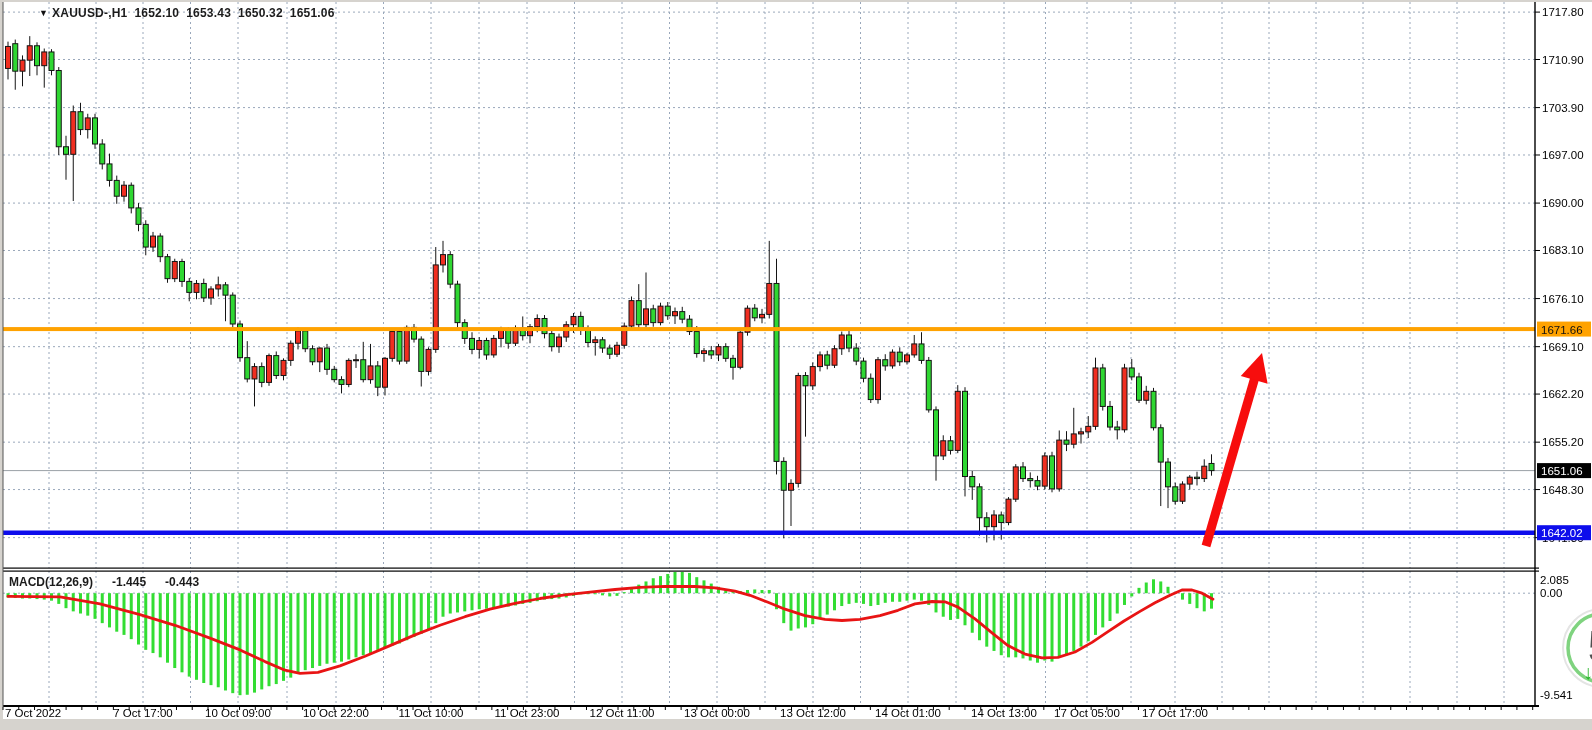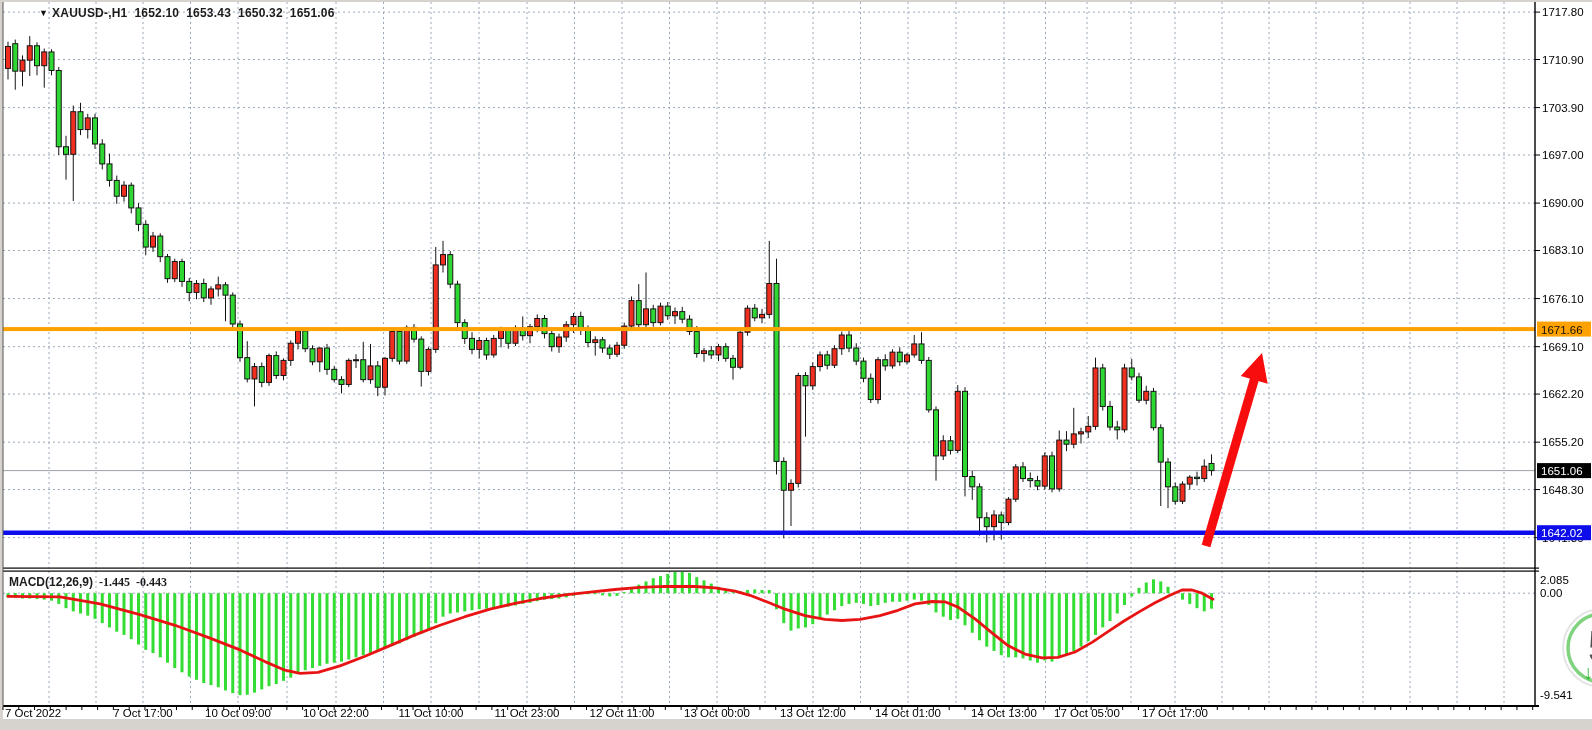--- a/index.html
+++ b/index.html
@@ -5,21 +5,21 @@
   html,body{margin:0;padding:0;background:#d6d3ce;width:1592px;height:730px;overflow:hidden;
     font-family:"Liberation Sans",sans-serif;}
   #stage{position:relative;width:1592px;height:730px;background:#d6d3ce;}
   #plot-bg{position:absolute;left:3px;top:2px;width:1589px;height:717px;background:#ffffff;}
   #chart-svg{position:absolute;left:0;top:0;}
   .hdr{position:absolute;left:9px;top:6px;font-size:12px;font-weight:700;color:#1b1b1b;
     letter-spacing:0.2px;white-space:pre;margin-left:30px;}
   .hdr .tri{font-size:9px;position:relative;top:-1px;margin-right:4px;color:#111;}
   .hdr span.v{margin-left:7px;font-weight:700;}
   .macd-hdr{position:absolute;left:9px;top:575px;font-size:12px;font-weight:700;color:#1b1b1b;white-space:pre;}
-  .macd-hdr span.v{margin-left:6px;font-family:Liberation Serif, serif;}
+  .macd-hdr span.v{margin-left:19px;}
   text{font-family:"Liberation Sans",sans-serif;}
 </style>
 </head>
 <body>
 
 <div id="stage">
   <div id="plot-bg"></div>
 
   <svg id="chart-svg" width="1592" height="730" viewBox="0 0 1592 730">
     <g id="g-grid">

